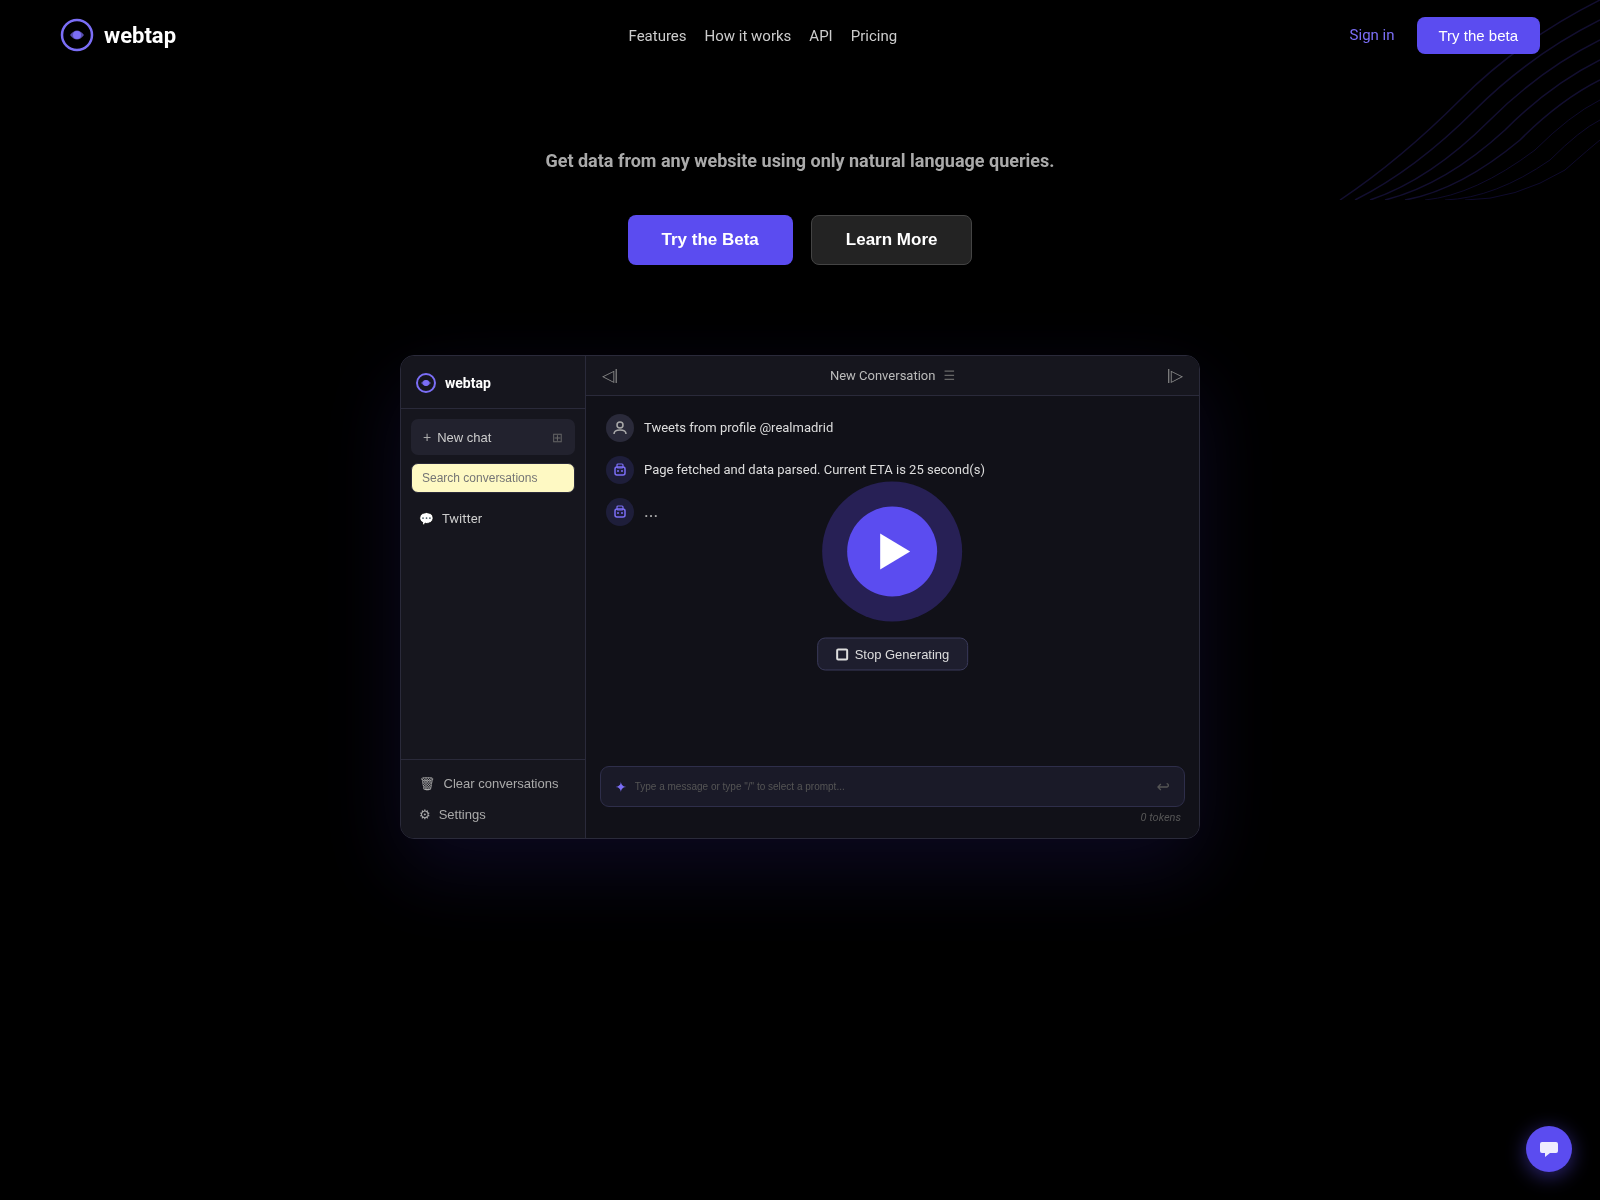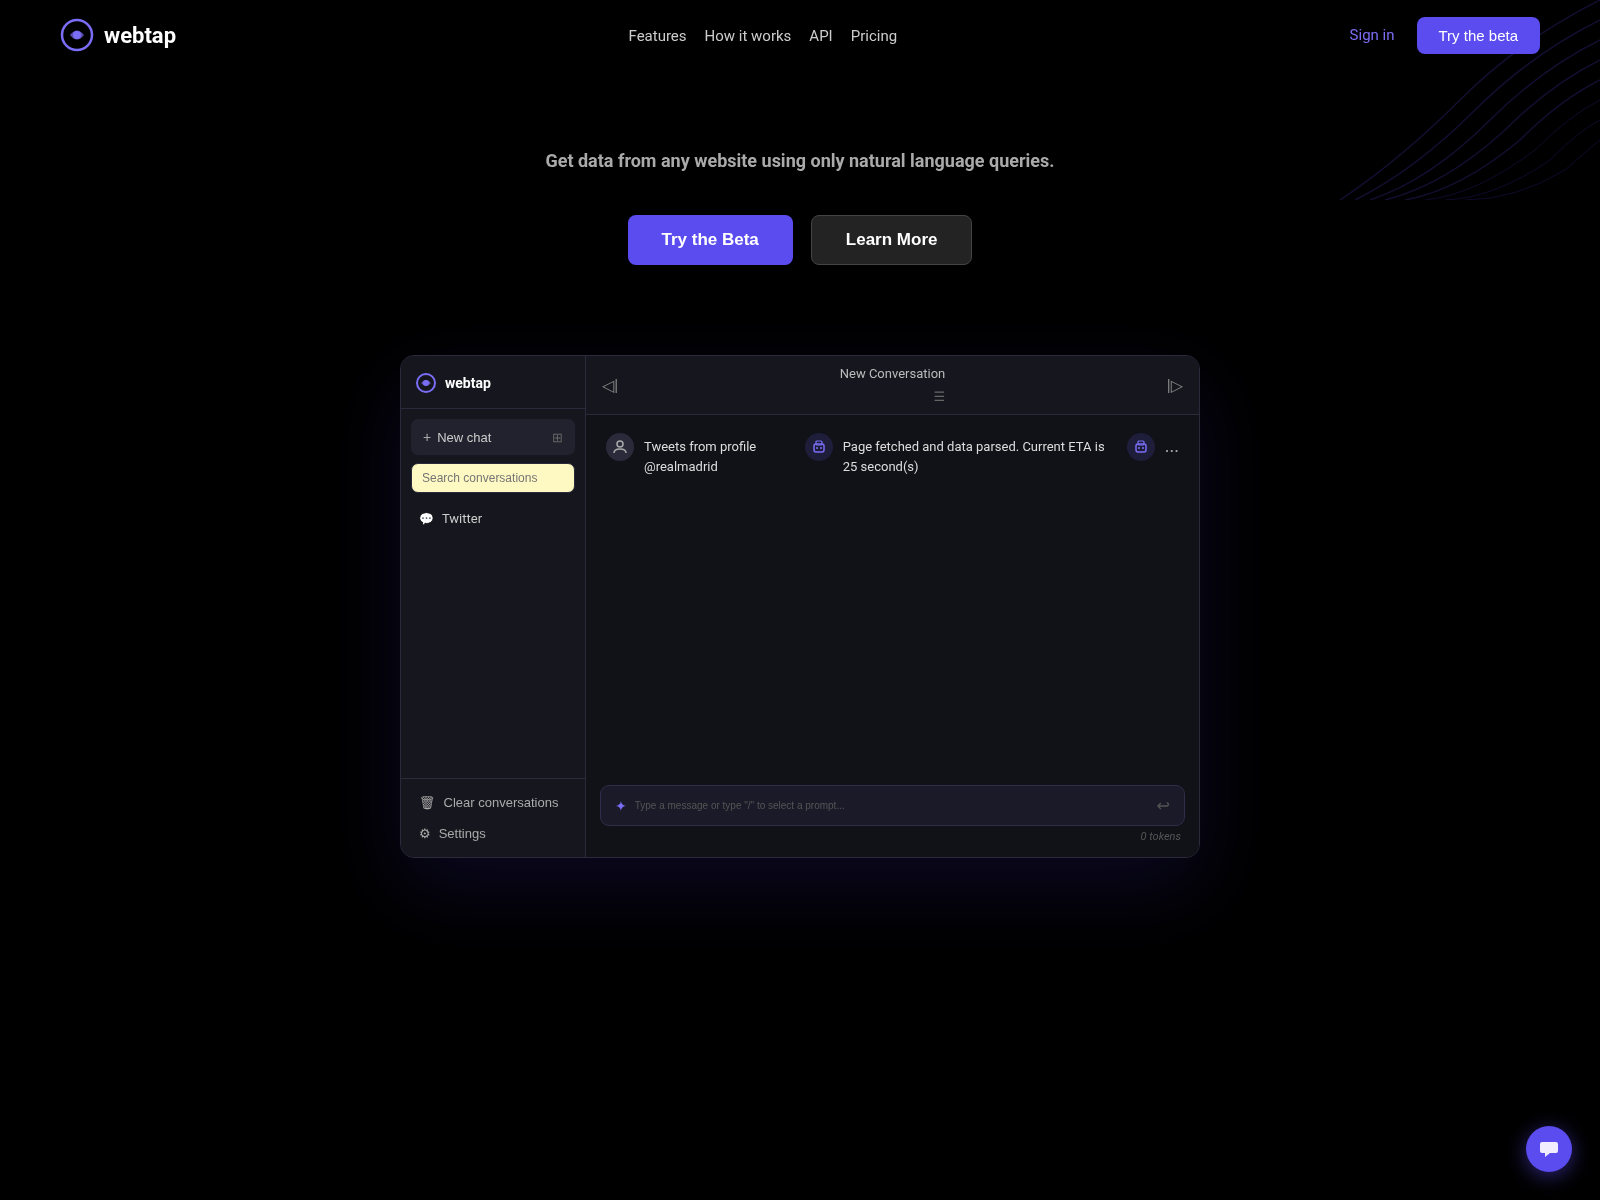--- a/index.html
+++ b/index.html
@@ -267,27 +267,26 @@
       cursor: pointer;
       color: #888;
       font-size: 15px;
     }
     .chat-header-title {
       display: flex;
       align-items: flex-end;
       gap: 8px;
       font-size: 13px;
       color: #bbb;
-      flex-direction: column;
     }
     .chat-messages {
       flex: 1;
       padding: 18px 20px 0;
       display: flex;
-      flex-direction: row;
+      flex-direction: column;
       gap: 14px;
       overflow-y: auto;
       position: relative;
     }
     .message {
       display: flex;
       gap: 10px;
       align-items: flex-start;
     }
     .message-avatar {
@@ -580,20 +579,31 @@
             <svg width="16" height="16" viewBox="0 0 16 16" fill="none">
               <rect x="3" y="5" width="10" height="8" rx="2" stroke="#7b6ef6" stroke-width="1.5" fill="none"></rect>
               <rect x="5" y="2" width="6" height="4" rx="1" stroke="#7b6ef6" stroke-width="1.2" fill="none"></rect>
               <circle cx="6" cy="9" r="1" fill="#7b6ef6"></circle>
               <circle cx="10" cy="9" r="1" fill="#7b6ef6"></circle>
             </svg>
           </div>
           <div class="message-dots">...</div>
         </div>
 
+        <div class="play-overlay">
+          <div class="play-circle-outer">
+            <div class="play-circle-inner">
+              <div class="play-icon"></div>
+            </div>
+          </div>
+          <button class="stop-generating-btn">
+            <div class="stop-icon"></div>
+            <span>Stop Generating</span>
+          </button>
+        </div>
       </div>
 
       <div class="chat-input-area">
         <div class="chat-input-box">
           <span class="sparkle-icon">✦</span>
           <input type="text" placeholder="Type a message or type &quot;/&quot; to select a prompt..." style="">
           <span class="send-icon">↩</span>
         </div>
         <div class="chat-tokens">0 tokens</div>
       </div>

